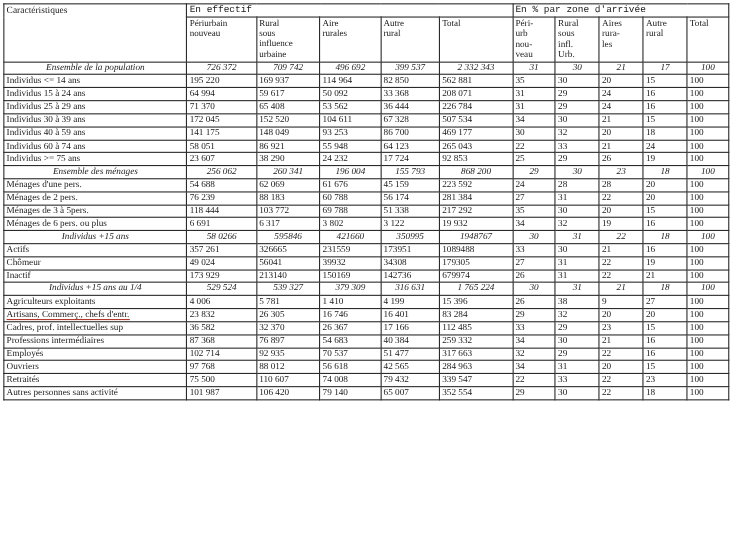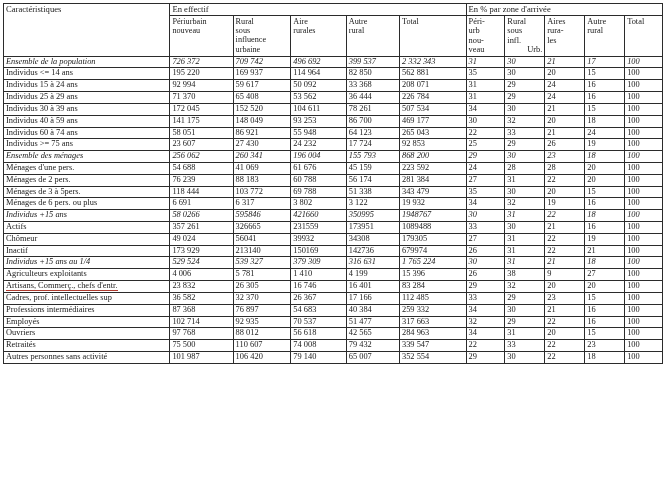--- a/index.html
+++ b/index.html
@@ -36,20 +36,21 @@
     text-align: left;
     overflow: hidden;
     white-space: normal;
   }
   
   .hdr-group {
     text-align: center;
     font-size: 8.6px;
     padding-top: 2px;
     padding-bottom: 2px;
+    font-family: Liberation Mono, monospace;
   }
   .hdr-col {
     font-size: 8.2px;
     vertical-align: top;
     line-height: 1.12;
     padding-top: 2px;
   }
   .hdr-col.num {
     text-align: left;
   }
@@ -72,26 +73,26 @@
     padding-left: 3px;
   }
   td.pct {
     text-align: left;
     white-space: nowrap;
     font-size: 8.4px;
     padding-left: 4px;
   }
   tr.section td {
     font-style: italic;
+    text-align: center;
   }
   tr.section td.label {
     font-style: italic;
   }
   .underline {
-    text-align: right;
   }
   .redline {
     border-bottom: 1px solid #b03a2e;
     padding-bottom: 0px;
     font-family: Liberation Serif, serif;
   }
   
   col.c-label { width: 150px; }
   col.c-peri  { width: 57px; }
   col.c-rural { width: 52px; }
@@ -198,21 +199,21 @@
           <td class="num">82 850</td>
           <td class="num">562 881</td>
           <td class="pct">35</td>
           <td class="pct">30</td>
           <td class="pct">20</td>
           <td class="pct">15</td>
           <td class="pct">100</td>
         </tr>
         <tr>
           <td class="label">Individus 15 à 24 ans</td>
-          <td class="num">92 994</td>
+          <td class="num">64 994</td>
           <td class="num">59 617</td>
           <td class="num">50 092</td>
           <td class="num">33 368</td>
           <td class="num">208 071</td>
           <td class="pct">31</td>
           <td class="pct">29</td>
           <td class="pct">24</td>
           <td class="pct">16</td>
           <td class="pct">100</td>
         </tr>
@@ -227,21 +228,21 @@
           <td class="pct">29</td>
           <td class="pct">24</td>
           <td class="pct">16</td>
           <td class="pct">100</td>
         </tr>
         <tr>
           <td class="label">Individus 30 à 39 ans</td>
           <td class="num">172 045</td>
           <td class="num">152 520</td>
           <td class="num">104 611</td>
-          <td class="num">78 261</td>
+          <td class="num">67 328</td>
           <td class="num">507 534</td>
           <td class="pct">34</td>
           <td class="pct">30</td>
           <td class="pct">21</td>
           <td class="pct">15</td>
           <td class="pct">100</td>
         </tr>
         <tr>
           <td class="label">Individus 40 à 59 ans</td>
           <td class="num">141 175</td>
@@ -264,21 +265,21 @@
           <td class="num">265 043</td>
           <td class="pct">22</td>
           <td class="pct">33</td>
           <td class="pct">21</td>
           <td class="pct">24</td>
           <td class="pct">100</td>
         </tr>
         <tr>
           <td class="label">Individus &gt;= 75 ans</td>
           <td class="num">23 607</td>
-          <td class="num">27 430</td>
+          <td class="num">38 290</td>
           <td class="num">24 232</td>
           <td class="num">17 724</td>
           <td class="num">92 853</td>
           <td class="pct">25</td>
           <td class="pct">29</td>
           <td class="pct">26</td>
           <td class="pct">19</td>
           <td class="pct">100</td>
         </tr>
         <tr class="section">
@@ -290,21 +291,21 @@
           <td class="num">868 200</td>
           <td class="pct">29</td>
           <td class="pct">30</td>
           <td class="pct">23</td>
           <td class="pct">18</td>
           <td class="pct">100</td>
         </tr>
         <tr>
           <td class="label">Ménages d'une pers.</td>
           <td class="num">54 688</td>
-          <td class="num">41 069</td>
+          <td class="num">62 069</td>
           <td class="num">61 676</td>
           <td class="num">45 159</td>
           <td class="num">223 592</td>
           <td class="pct">24</td>
           <td class="pct">28</td>
           <td class="pct">28</td>
           <td class="pct">20</td>
           <td class="pct">100</td>
         </tr>
         <tr>
@@ -319,21 +320,21 @@
           <td class="pct">22</td>
           <td class="pct">20</td>
           <td class="pct">100</td>
         </tr>
         <tr>
           <td class="label">Ménages de 3 à 5pers.</td>
           <td class="num">118 444</td>
           <td class="num">103 772</td>
           <td class="num">69 788</td>
           <td class="num">51 338</td>
-          <td class="num">343 479</td>
+          <td class="num">217 292</td>
           <td class="pct">35</td>
           <td class="pct">30</td>
           <td class="pct">20</td>
           <td class="pct">15</td>
           <td class="pct">100</td>
         </tr>
         <tr>
           <td class="label">Ménages de 6 pers. ou plus</td>
           <td class="num">6 691</td>
           <td class="num">6 317</td>

